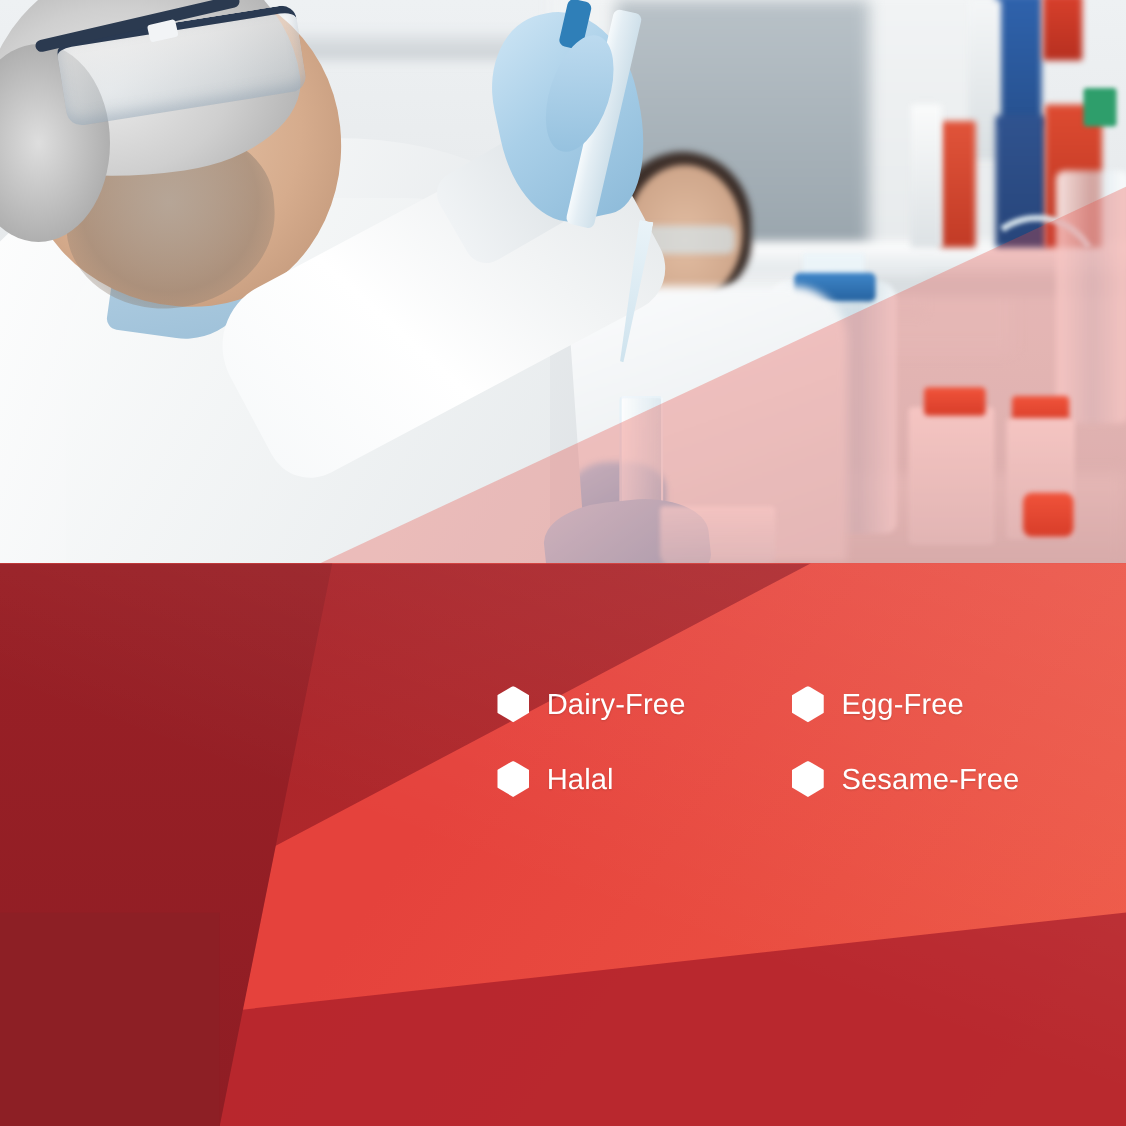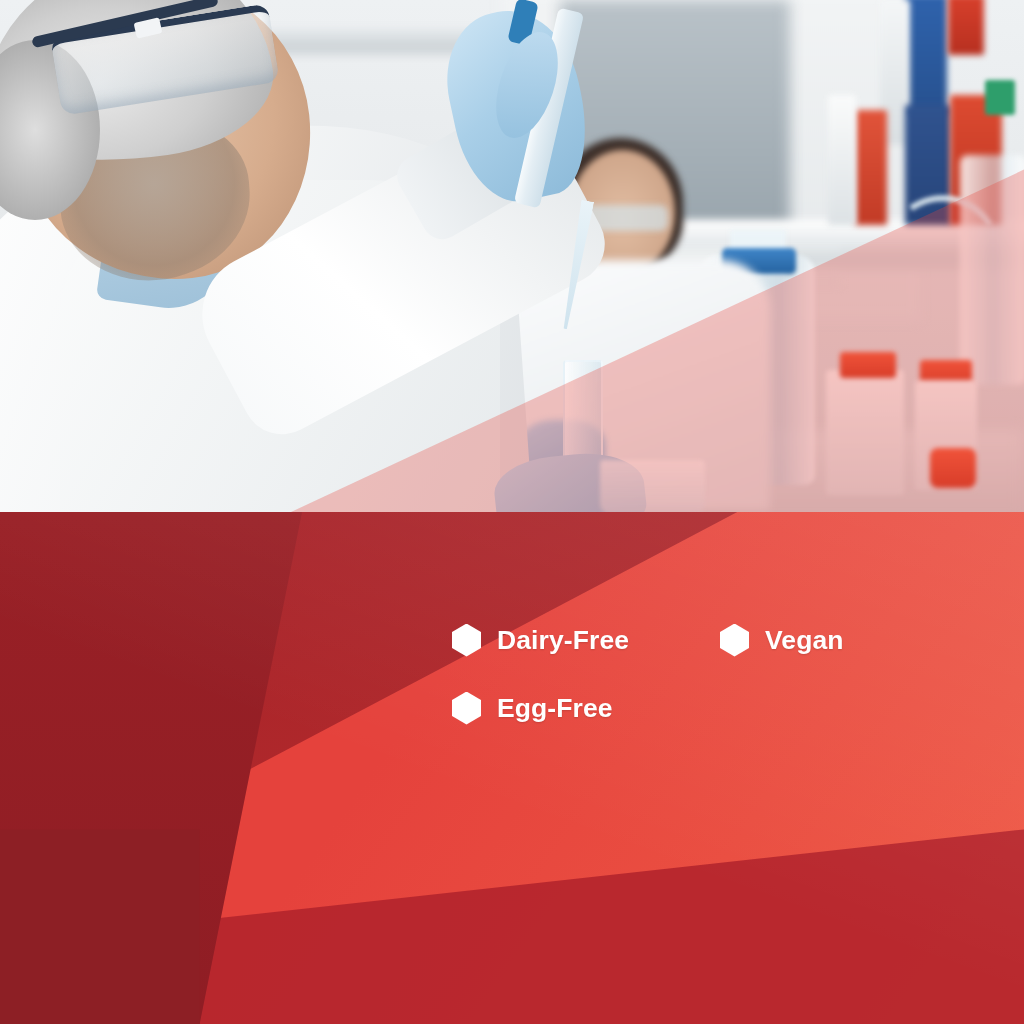--- a/index.html
+++ b/index.html
@@ -458,21 +458,21 @@
     width: 29px;
     height: 33px;
     background: #ffffff;
     flex: 0 0 auto;
     clip-path: polygon(50% 0%, 100% 26%, 100% 74%, 50% 100%, 0% 74%, 0% 26%);
     filter: drop-shadow(0 1px 2px rgba(0,0,0,.12));
   }
   .badge-label {
     color: #ffffff;
     font-size: 26.5px;
-    font-weight: 700;
+    font-weight: 400;
     letter-spacing: .1px;
     white-space: nowrap;
     text-shadow: 0 1px 2px rgba(0,0,0,.14);
   }
 </style>
 </head>
 <body>
 
 <div id="canvas">
 
@@ -552,28 +552,32 @@
 
   <h1 class="headline">
   </h1>
 
   <div class="badge-grid">
 
     <div class="badge">
       <span class="hexagon"></span>
       <span class="badge-label">Dairy-Free</span>
     </div>
-    <div class="badge">
-      <span class="hexagon"></span>
-      <span class="badge-label">Vegan</span>
-    </div>
 
     <div class="badge">
       <span class="hexagon"></span>
       <span class="badge-label">Egg-Free</span>
     </div>
 
 
-
+    <div class="badge">
+      <span class="hexagon"></span>
+      <span class="badge-label">Halal</span>
+    </div>
+
+    <div class="badge">
+      <span class="hexagon"></span>
+      <span class="badge-label">Sesame-Free</span>
+    </div>
 
   </div>
 
 </div>
 
 </body></html>

